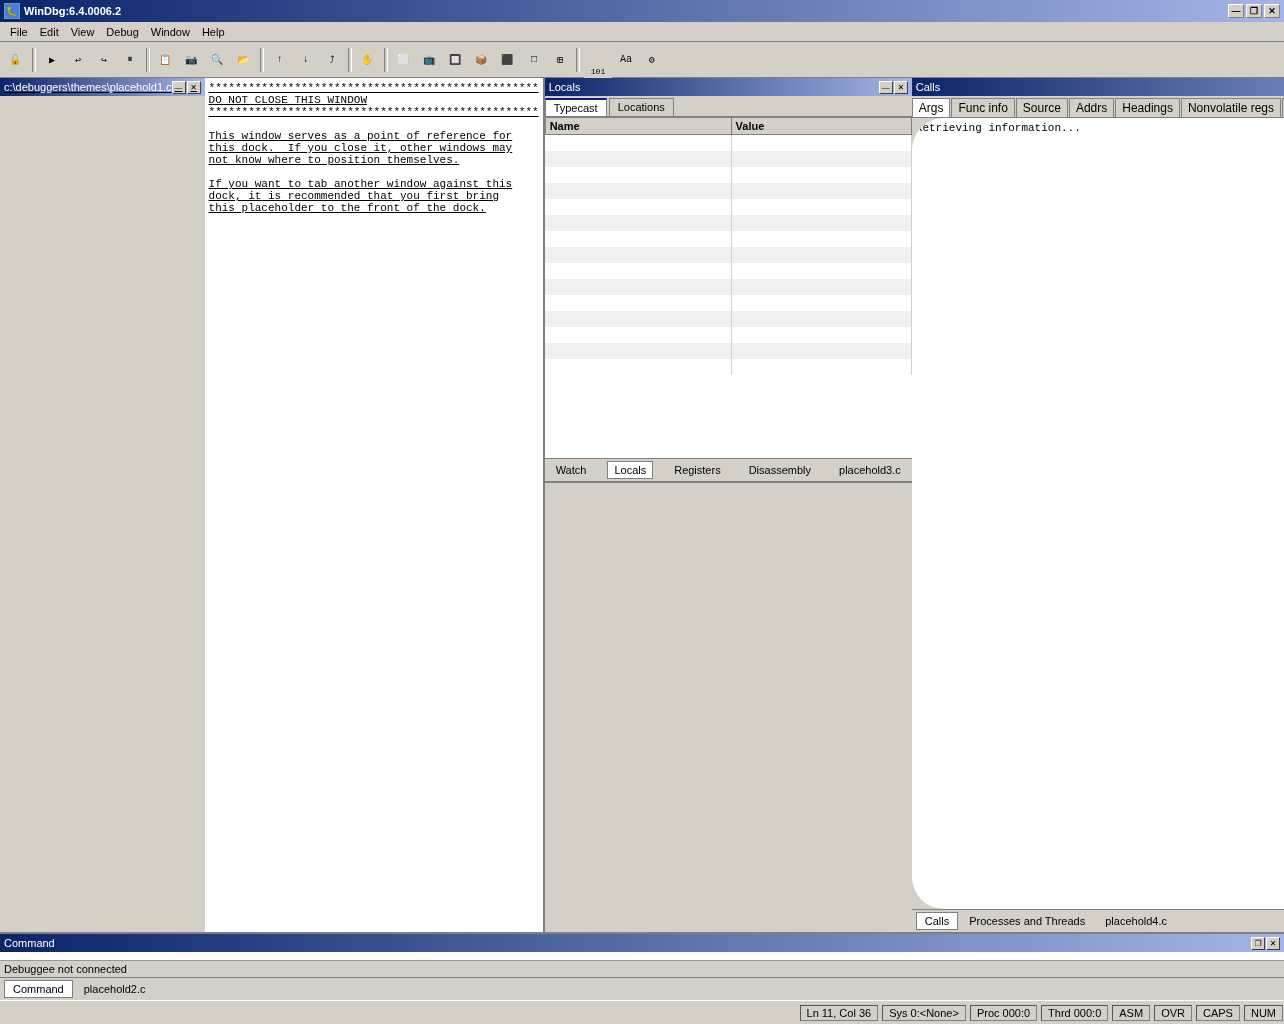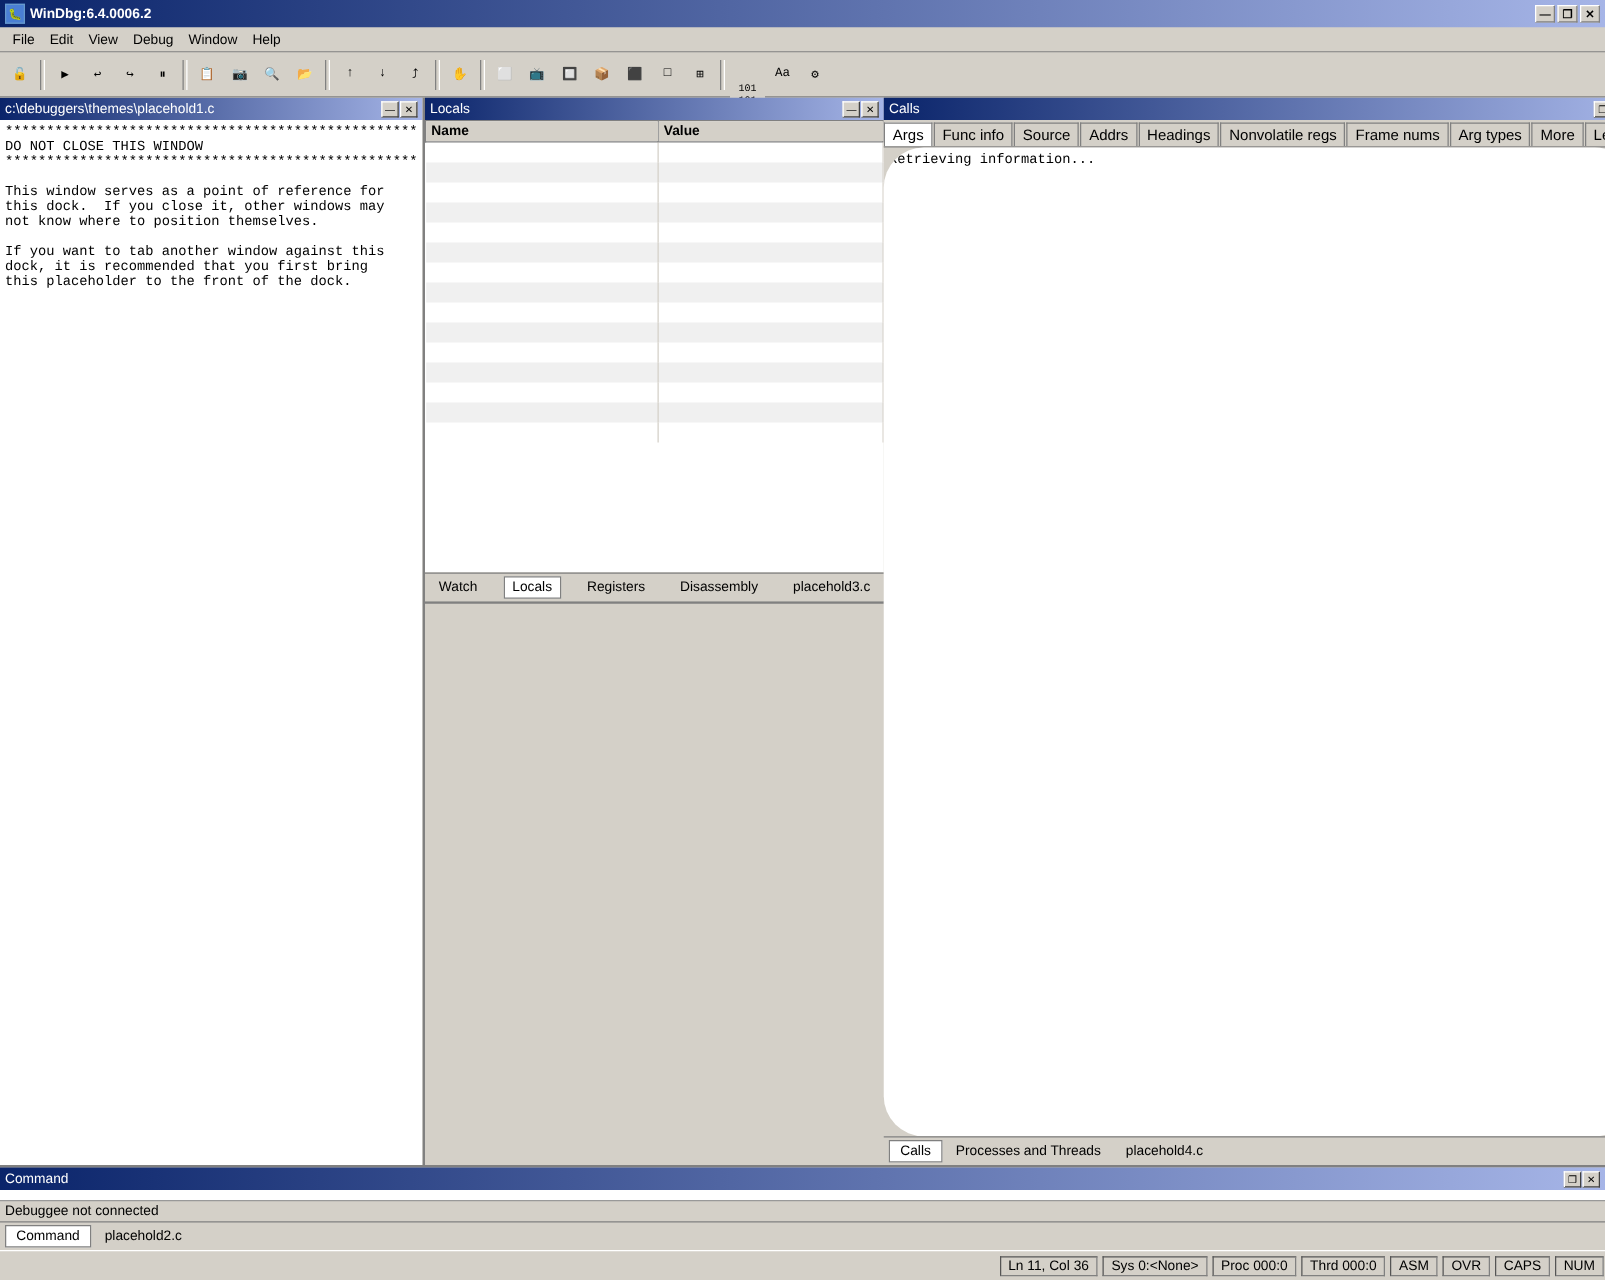--- a/index.html
+++ b/index.html
@@ -329,22 +329,23 @@
     }
     .right-col {
       flex: 1;
       display: flex;
       flex-direction: row;
     }
 
     .source-window {
       flex: 1;
       display: flex;
-      flex-direction: column;
+      flex-direction: row;
       overflow: hidden;
+      text-decoration: underline;
     }
 
     .status-inset {
       border: 1px solid #808080;
       border-top-color: #555;
       border-left-color: #555;
       padding: 1px 6px;
       margin: 2px 1px;
       font-size: 11px;
       font-family: Arial, sans-serif;
@@ -438,20 +439,24 @@
     <div class="right-col">
 
       <div class="locals-panel">
         <div class="window-titlebar">
           <span class="window-titlebar-label">Locals</span>
           <div class="window-titlebar-buttons">
             <div class="win-btn">—</div>
             <div class="win-btn">✕</div>
           </div>
         </div>
+        <div class="tab-row">
+          <div class="tab active">Typecast</div>
+          <div class="tab">Locations</div>
+        </div>
         <div class="locals-table">
           <table>
             <thead>
               <tr>
                 <th>Name</th>
                 <th>Value</th>
               </tr>
             </thead>
             <tbody>
 

